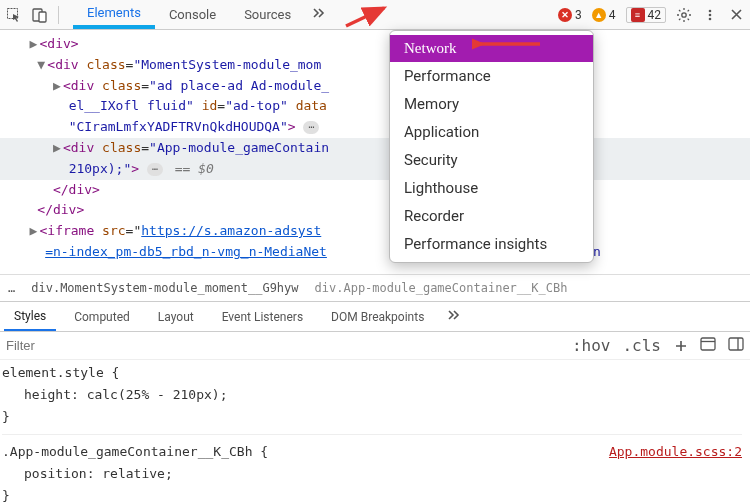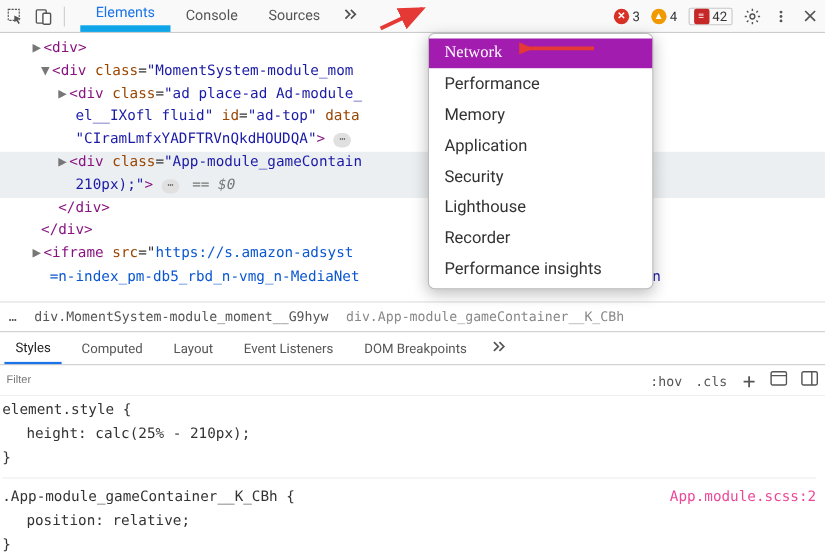--- a/index.html
+++ b/index.html
@@ -20,21 +20,21 @@
     height: 30px;
     border-bottom: 1px solid #ccc;
     padding: 0 6px;
     background: #f9f9f9;
     position: relative;
   }
   .left-tools { display: flex; align-items: center; gap: 10px; margin-right: 14px; }
   .icon-box { width:16px; height:16px; display:flex; align-items:center; justify-content:center; color:#555; }
   .tabs { display:flex; align-items:center; height:100%; }
   .tab { padding: 0 14px; height:100%; display:flex; align-items:center; color:#555; cursor:pointer; }
-  .tab.active { color:#1a73e8; border-bottom:6px solid #0ea5e9; }
+  .tab.active { color:#1a73e8; border-bottom:4px solid #0ea5e9; }
   .more-tabs { padding: 0 6px; color:#555; font-weight:bold; cursor:pointer; }
   .right-tools { margin-left:auto; display:flex; align-items:center; gap:10px; }
   .status-badge { display:flex; align-items:center; gap:3px; font-size:12px; }
   .status-badge .e-icon { width:14px; height:14px; border-radius:50%; display:flex; align-items:center; justify-content:center; font-size:9px; color:#fff; font-weight:bold; }
   .err-red .e-icon { background:#d93025; }
   .warn-yellow .e-icon { background:#f29900; }
   .blocked .e-icon { background:#c62828; border-radius:2px; }
   
   .dropdown {
     position:absolute;
@@ -58,21 +58,21 @@
     padding: 4px 0 8px 0;
     overflow: hidden;
     height: 244px;
     position:relative;
   }
   .dom-line { white-space: pre; padding-left:6px; position:relative; }
   .disclosure { display:inline-block; width:10px; color:#777; }
   .tag-name { color:#881280; }
   .attr-name { color:#994500; }
   .attr-val { color:#1a1aa6; }
-  .attr-link { color:#0b57d0; }
+  .attr-link { color:#0b57d0; text-decoration: underline; }
   .angle { color:#881280; }
   .hl-line { background:#eceff1; }
   .eq-dollar { color:#777; font-style:italic; margin-left:4px; }
   .ellipsis-pill { display:inline-block; background:#e0e0e0; color:#555; border-radius:7px; width:16px; text-align:center; font-size:9px; line-height:13px; vertical-align:1px;}
   
   .breadcrumb {
     border-top:1px solid #ddd;
     border-bottom:1px solid #ccc;
     height:28px;
     display:flex; align-items:center;
@@ -81,29 +81,29 @@
     background:#fff;
   }
   .bc-more { color:#555; }
   
   .styles-tabs { display:flex; align-items:center; height:30px; border-bottom:1px solid #ccc; padding:0 4px; gap:8px; }
   .stab { padding:0 10px; height:100%; display:flex; align-items:center; color:#555; cursor:pointer; font-size:12px; }
   .stab.active { color:#222; border-bottom:2px solid #1a73e8; }
   .stab-more { margin-left:4px; color:#555; cursor:pointer; }
   
   .filter-row { display:flex; align-items:center; height:28px; border-bottom:1px solid #eee; padding:0 6px; }
-  .filter-input { border:none; outline:none; font-size:10px; color:#666; flex:0 0 auto; width:90px; }
-  .filter-right { margin-left:auto; display:flex; align-items:flex-end; gap:12px; color:#555; font-family: Menlo, Consolas, monospace; font-size:12px;}
+  .filter-input { border:none; outline:none; font-size:13px; color:#666; flex:0 0 auto; width:90px; }
+  .filter-right { margin-left:auto; display:flex; align-items:center; gap:12px; color:#555; font-family: Menlo, Consolas, monospace; font-size:16px;}
   .plus, .sq-icon { width:15px; height:15px; display:flex; align-items:center; justify-content:center; }
   
   .css-panel { font-family: Menlo, Consolas, monospace; font-size:13px; line-height:1.7; padding:2px 8px 6px 2px; }
   .css-prop { color:#333; }
   .css-val { color:#333; }
   .css-selector { color:#333; }
-  .css-link { color:#ec4899; float:right; }
+  .css-link { color:#b91c1c; text-decoration:underline; float:right; }
   .rule-block { margin-bottom:6px; overflow:hidden; }
   .sep { border-top:1px solid #eee; margin:2px 0 6px; }
   
   .anno-arrow { position:absolute; pointer-events:none; z-index:60; }
 </style>
 </head>
 <body>
 
 <div class="topbar">
   <div class="left-tools">

